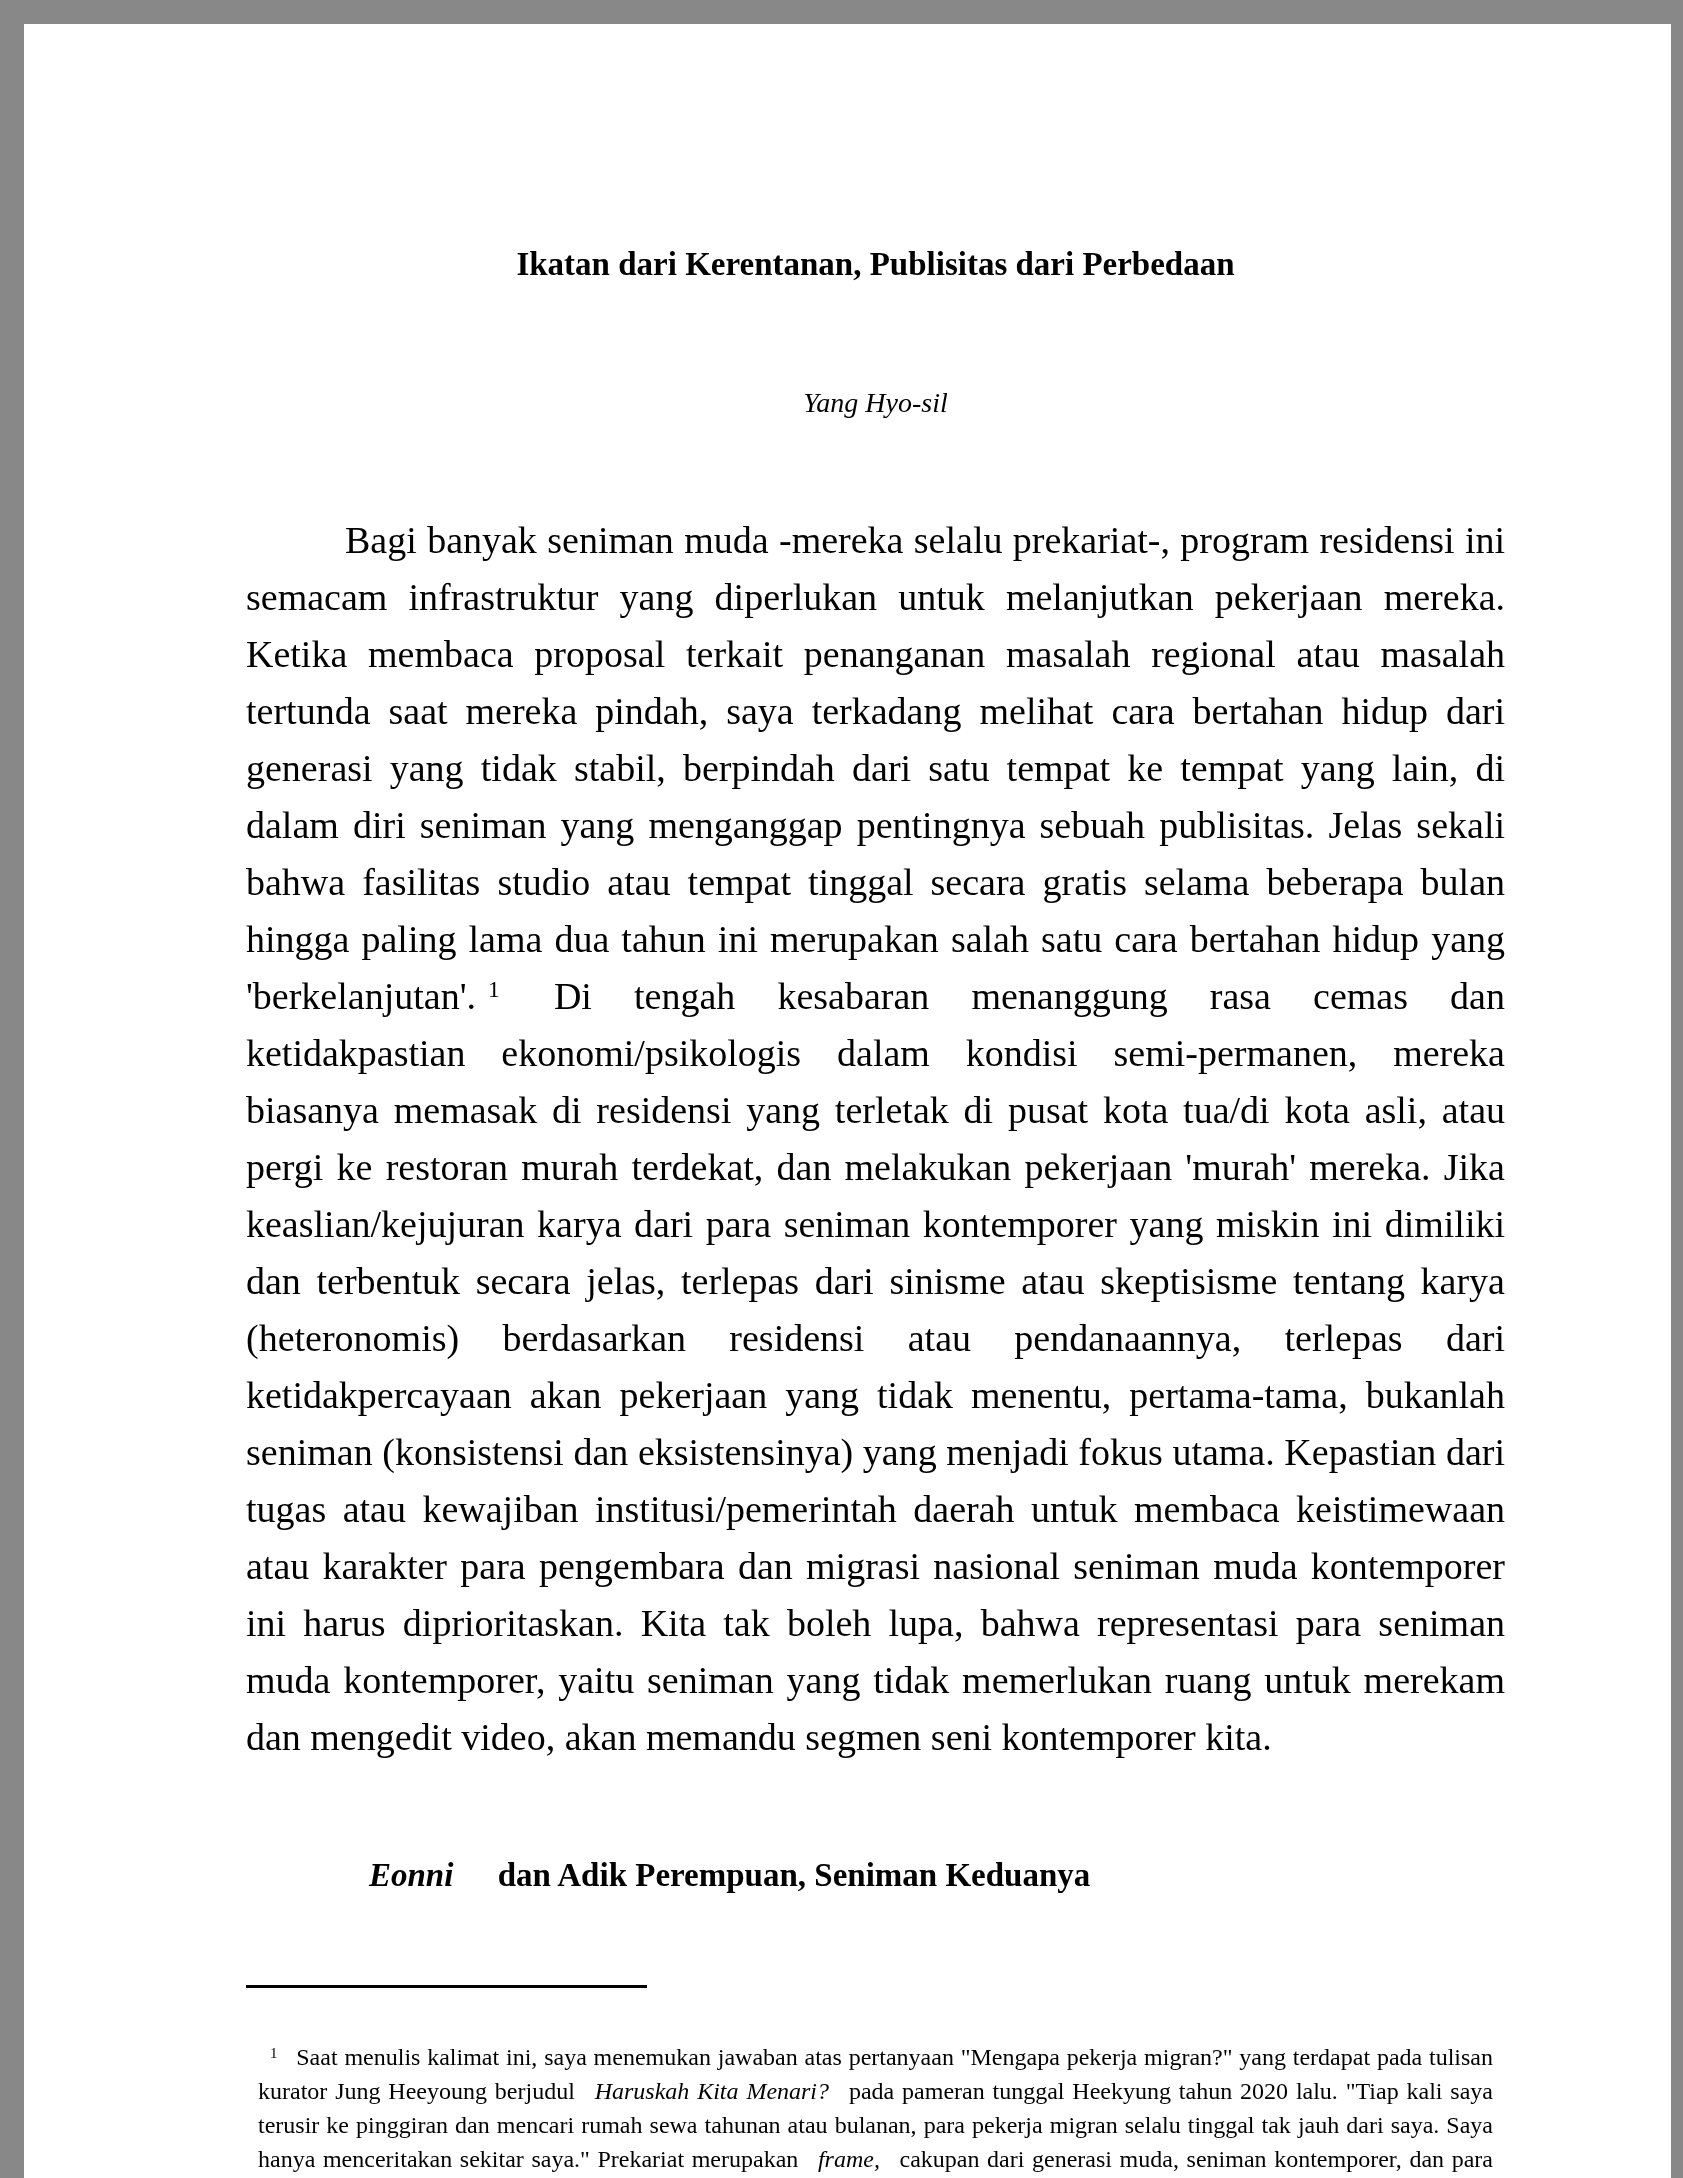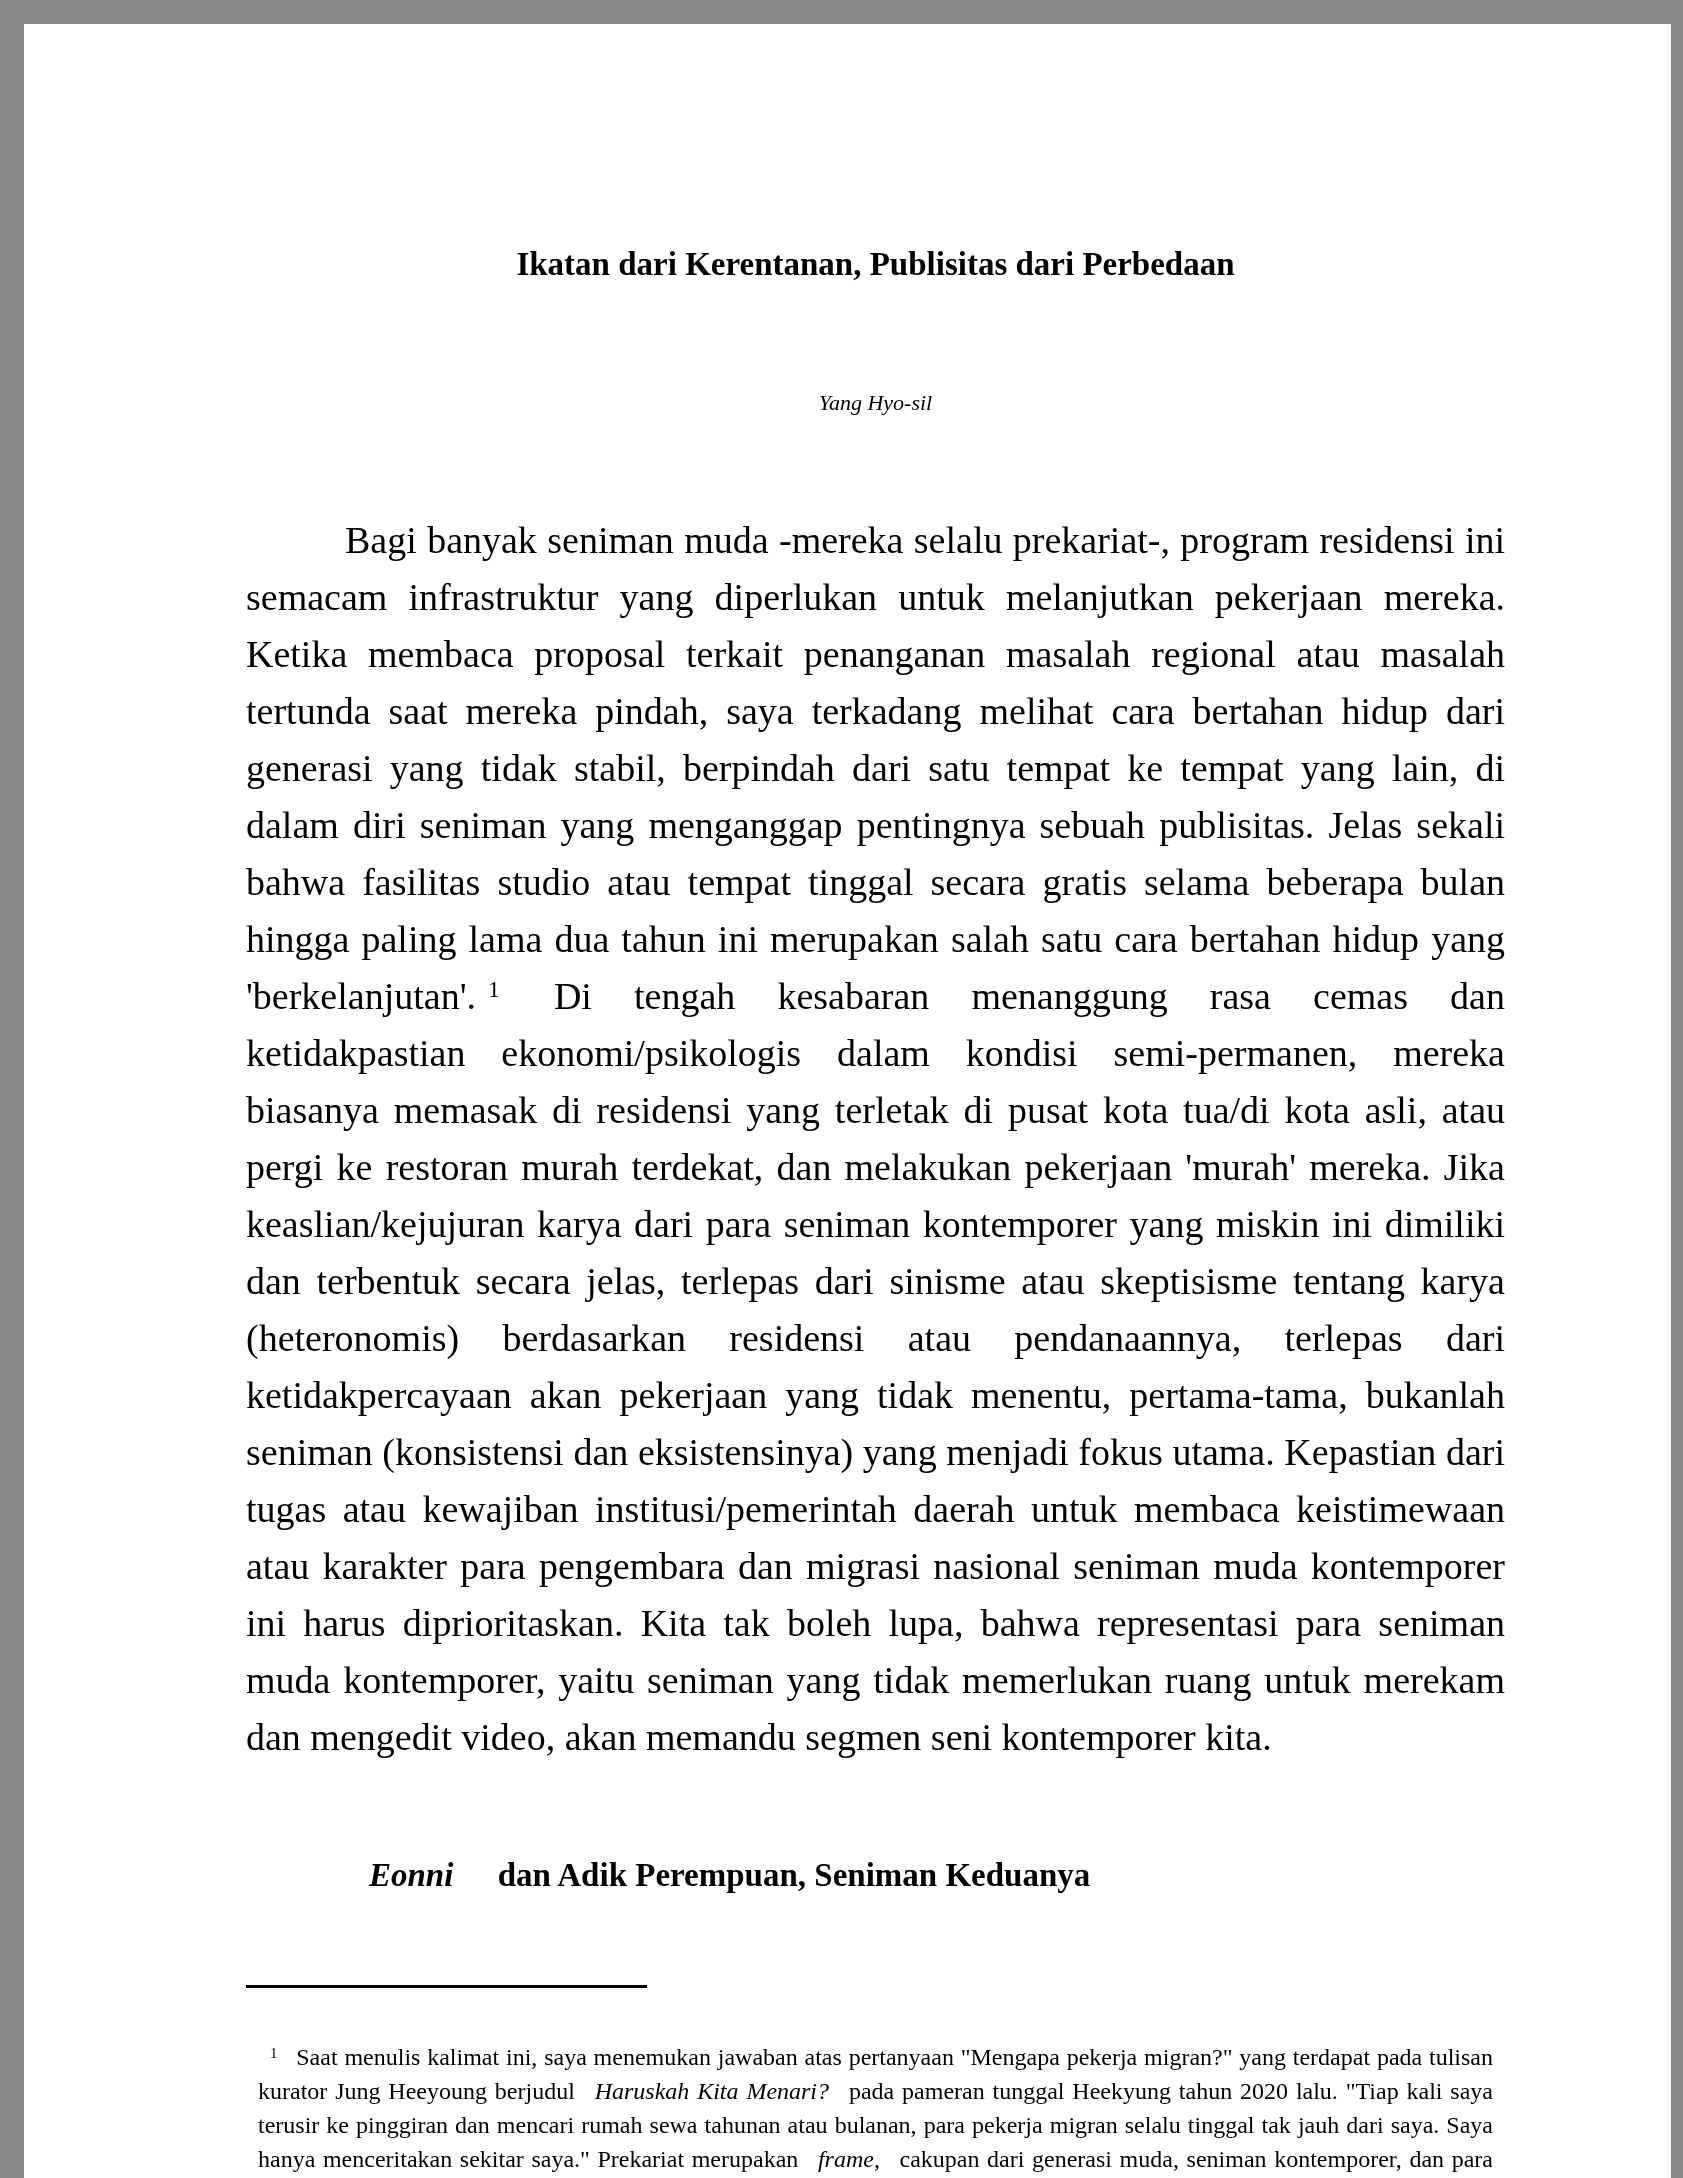--- a/index.html
+++ b/index.html
@@ -25,21 +25,21 @@
     width: 1307px;
   }
   .doc-title {
     font-size: 33px;
     font-weight: bold;
     text-align: center;
     line-height: 57px;
     margin-bottom: 57px; 
   }
   .doc-author {
-    font-size: 22px;
+    font-size: 28px;
     font-style: italic;
     text-align: center;
     line-height: 57px;
     margin-bottom: 57px;
   }
   .body-para {
     font-size: 38px;
     line-height: 57px;
     text-align: justify;
     text-indent: 99px;

